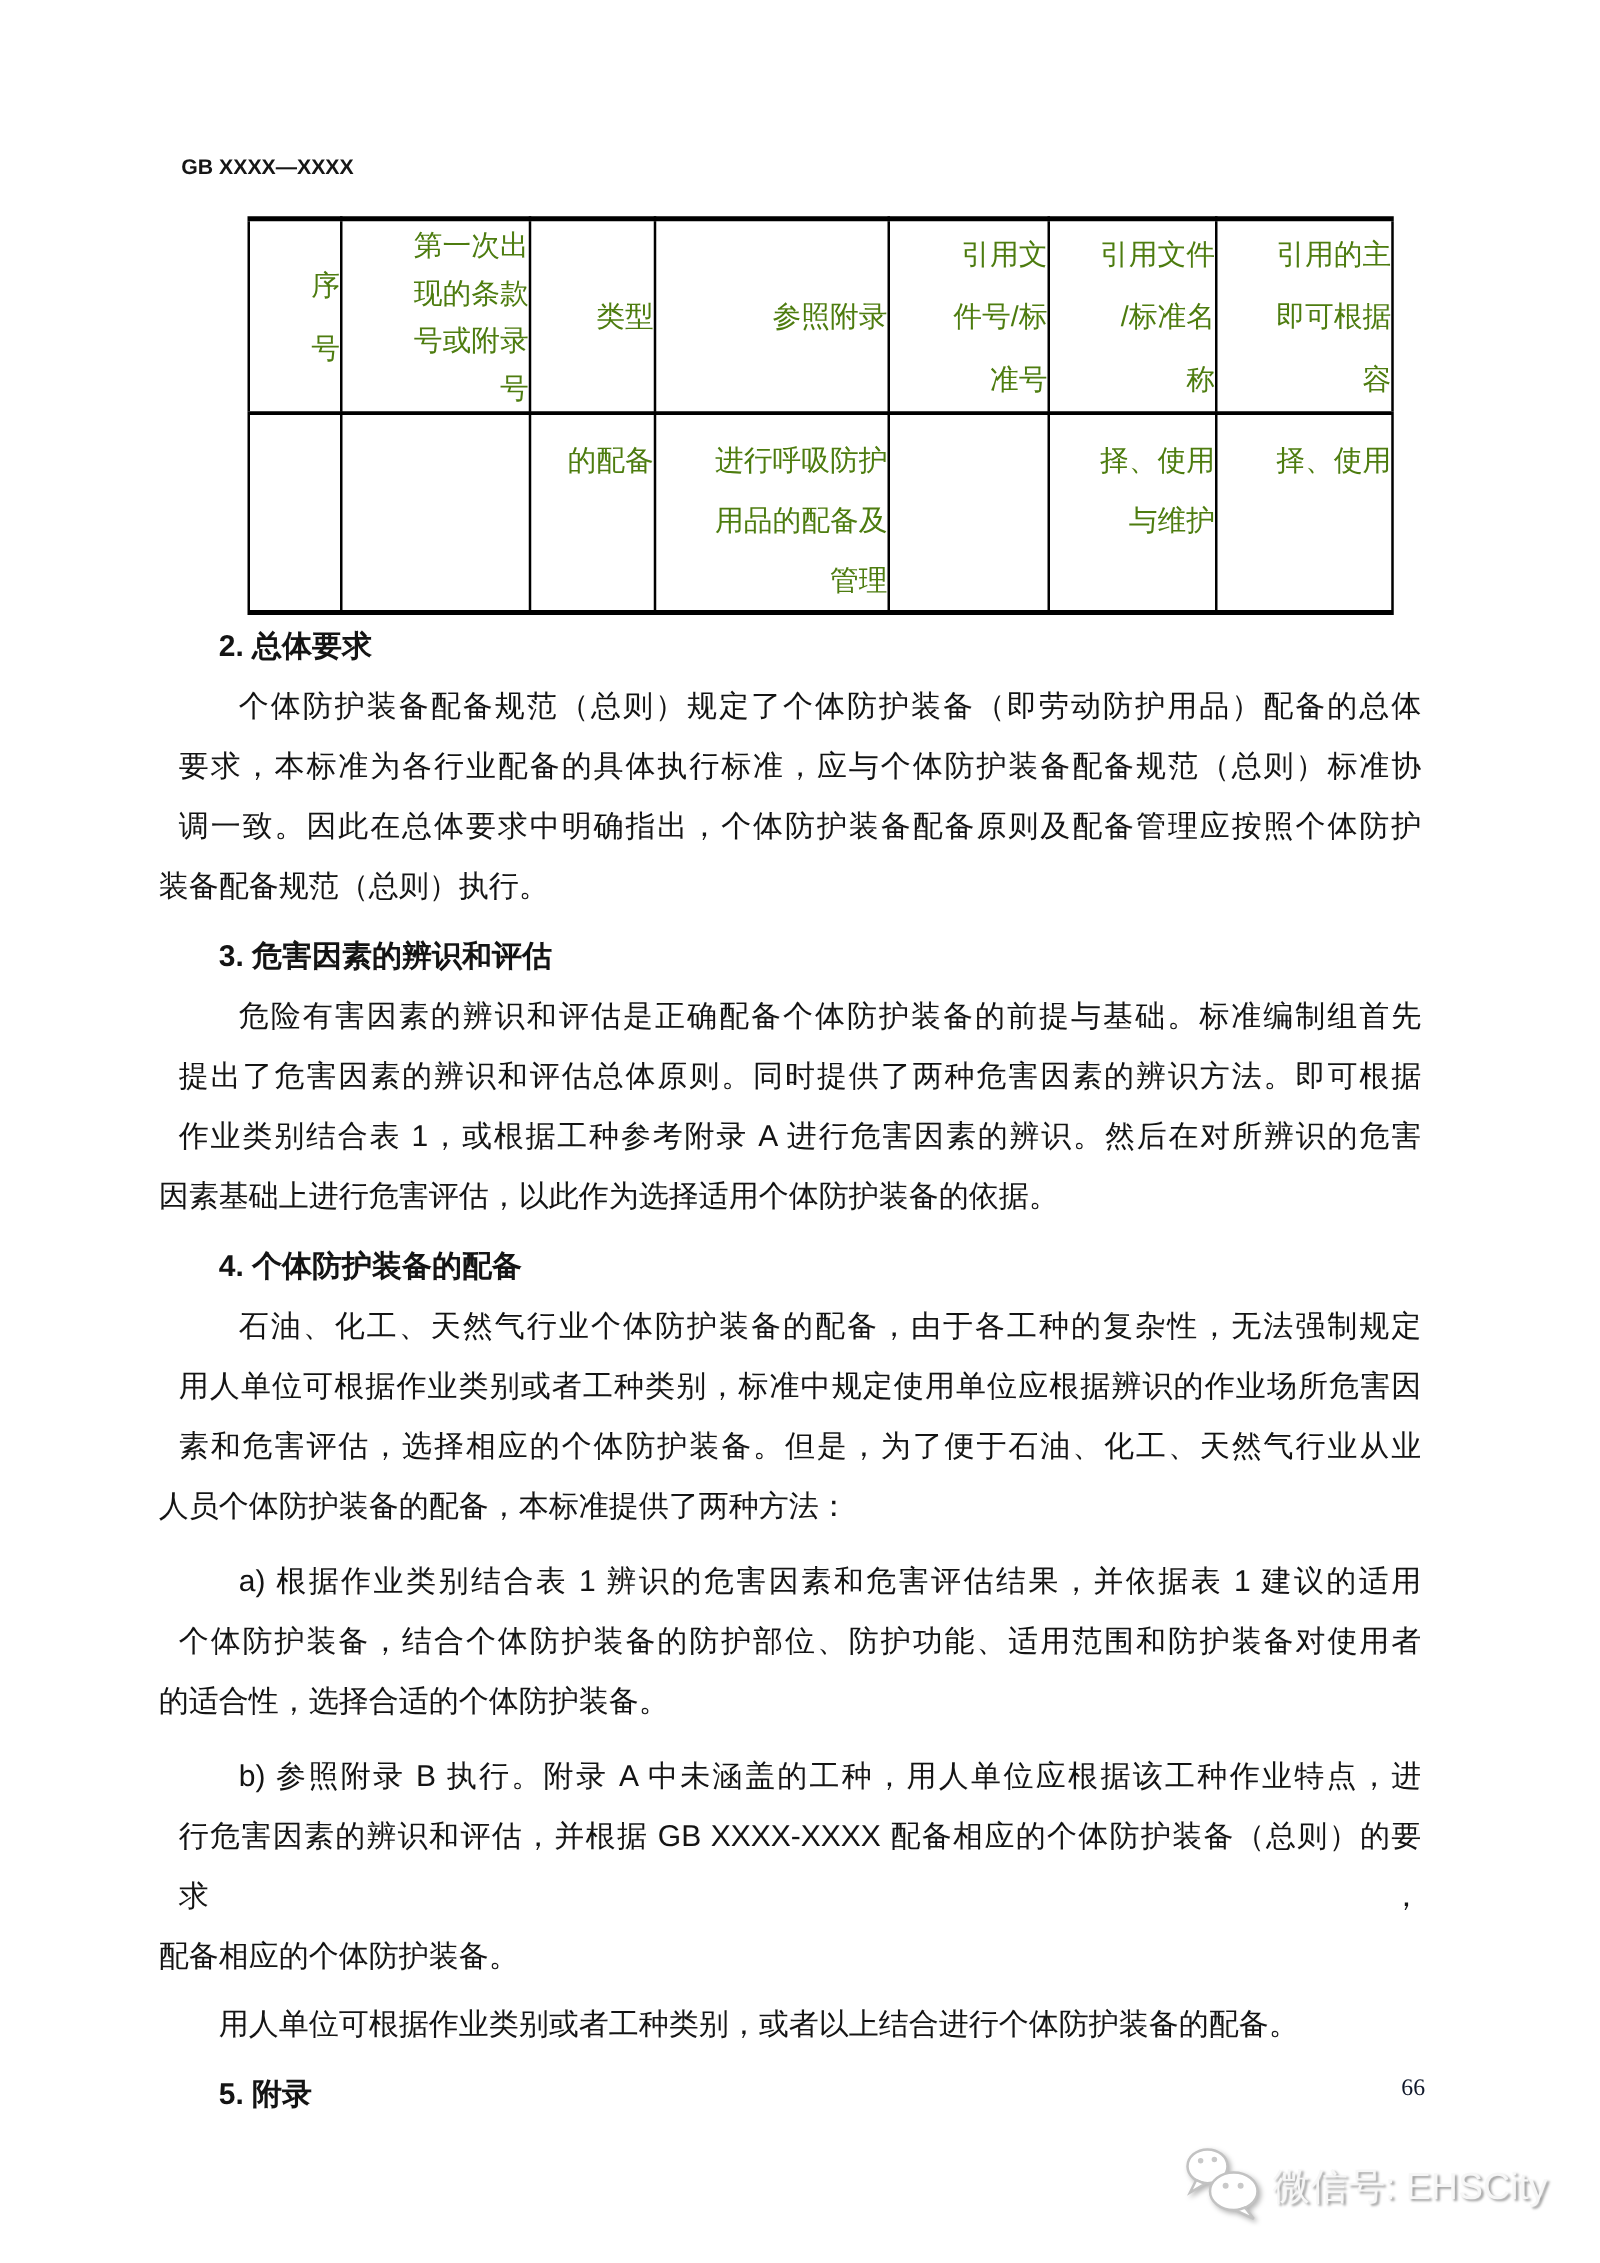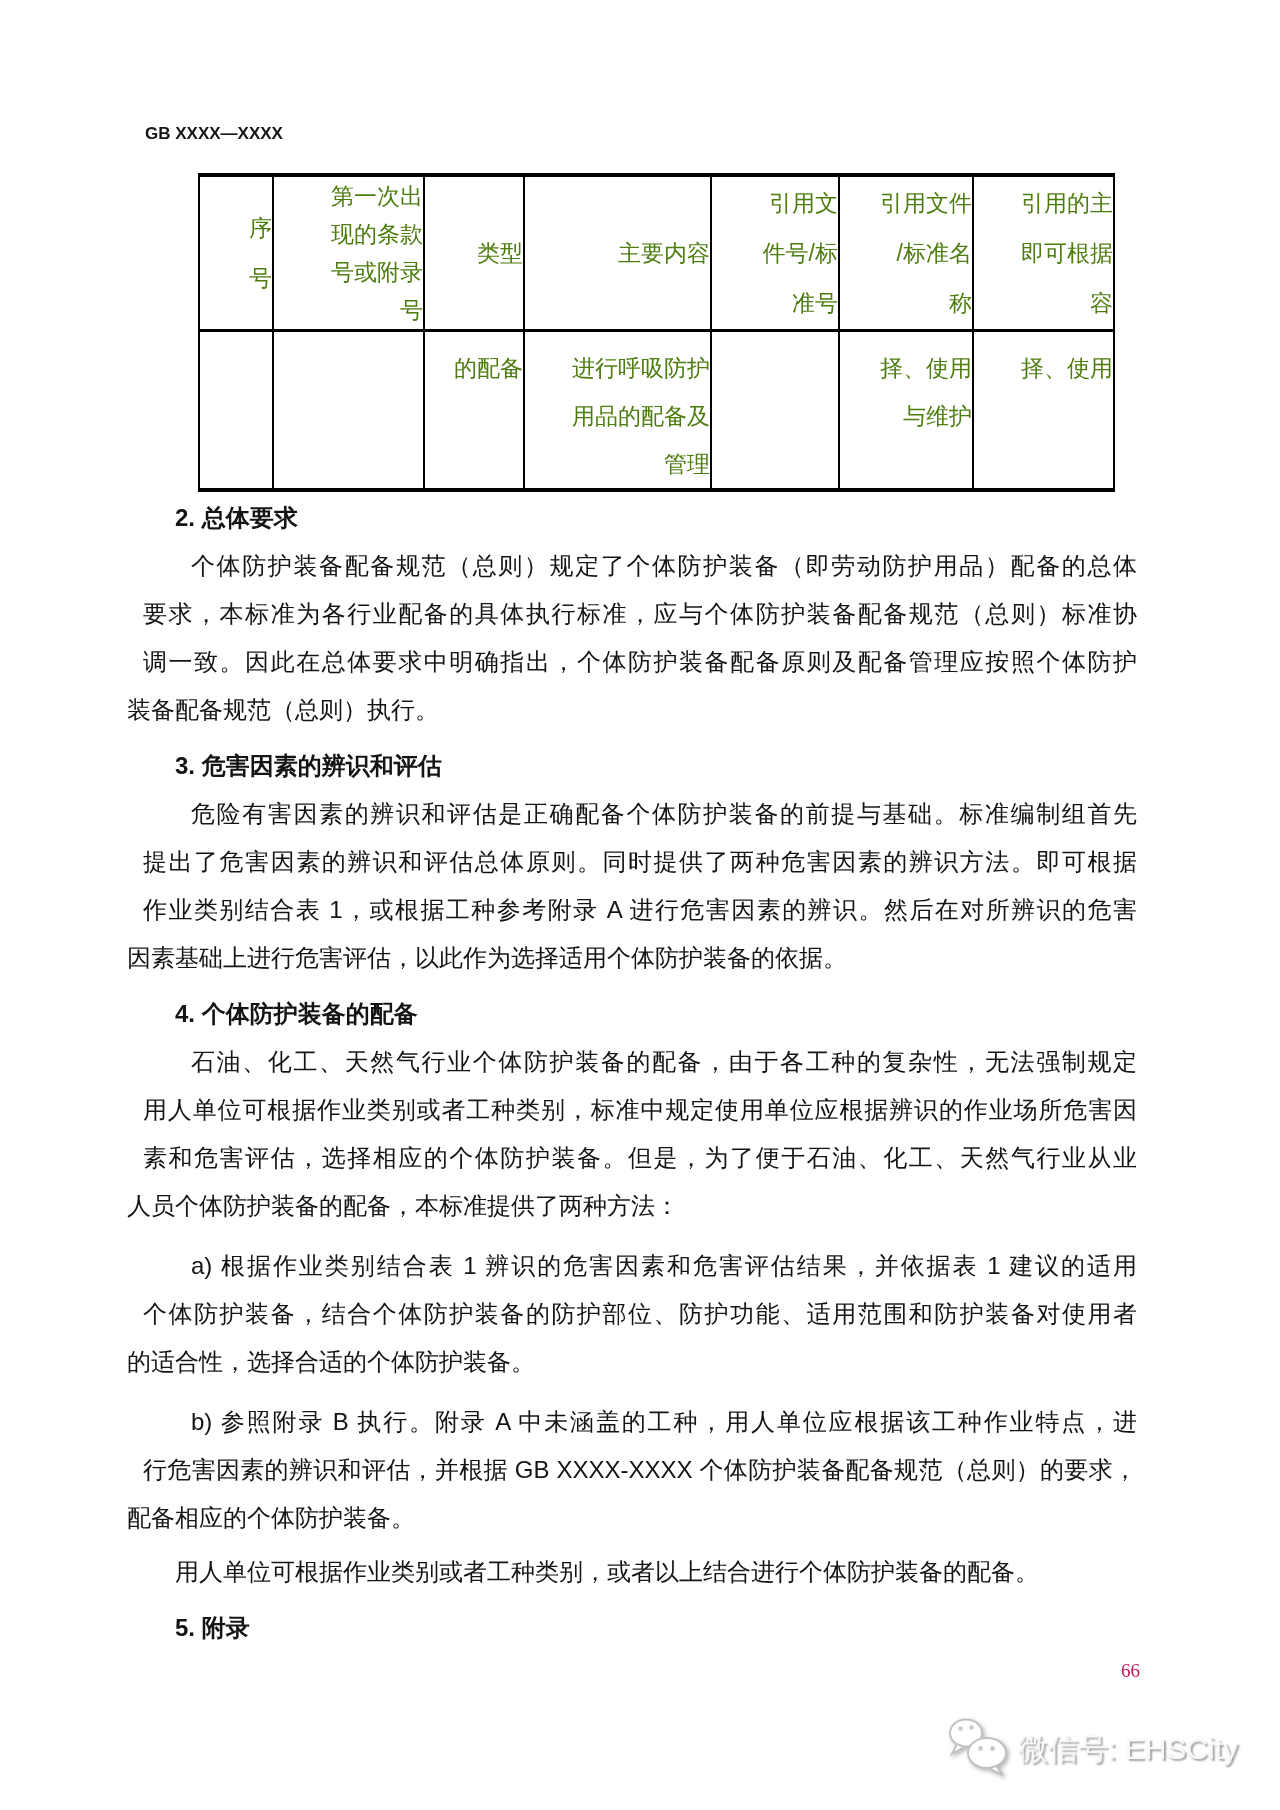--- a/index.html
+++ b/index.html
@@ -34,21 +34,21 @@
   .ln { line-height:48px; }
   .j { text-align:justify; text-align-last:justify;margin-left:16px; }
   .ind { text-indent:48px; }
   .hd { font-weight:700; padding-left:48px; margin-top:8px; }
   .mt12 { margin-top:12px; }
   .mt6 { margin-top:6px; }
 
   .pagenum {
     position:absolute; left:1121px; top:1660px;
     font-family:"Liberation Serif","DejaVu Serif",serif;
-    font-size:19px; color:#be185d;
+    font-size:19px; color:#0f172a;
   }
   .watermark {
     position:absolute; left:946px; top:1716px;
     display:flex; align-items:center; gap:6px;text-align:center;
   }
   .wm-icon { filter:drop-shadow(2px 2px 2px #b5b5b5); }
   .wm-text {
     font-size:30px; color:#f7f7f7;
     text-shadow:2px 2px 2px #9f9f9f;
     white-space:nowrap;
@@ -72,21 +72,21 @@
     </colgroup>
     <thead>
       <tr>
         <th class="c1">序
 号</th>
         <th class="c2">第一次出
 现的条款
 号或附录
 号</th>
         <th class="c3">类型</th>
-        <th class="c4">主要内容</th>
+        <th class="c4">参照附录</th>
         <th class="c5">引用文
 件号/标
 准号</th>
         <th class="c6">引用文件
 /标准名
 称</th>
         <th class="c7">引用的主
 即可根据
 容</th>
       </tr>
@@ -125,21 +125,21 @@
   <div class="ln j ind">石油、化工、天然气行业个体防护装备的配备，由于各工种的复杂性，无法强制规定</div>
   <div class="ln j">用人单位可根据作业类别或者工种类别，标准中规定使用单位应根据辨识的作业场所危害因</div>
   <div class="ln j">素和危害评估，选择相应的个体防护装备。但是，为了便于石油、化工、天然气行业从业</div>
   <div class="ln">人员个体防护装备的配备，本标准提供了两种方法：</div>
 
   <div class="ln j ind mt12">a)  根据作业类别结合表 1 辨识的危害因素和危害评估结果，并依据表 1 建议的适用</div>
   <div class="ln j">个体防护装备，结合个体防护装备的防护部位、防护功能、适用范围和防护装备对使用者</div>
   <div class="ln">的适合性，选择合适的个体防护装备。</div>
 
   <div class="ln j ind mt12">b)  参照附录 B 执行。附录 A 中未涵盖的工种，用人单位应根据该工种作业特点，进</div>
-  <div class="ln j">行危害因素的辨识和评估，并根据 GB XXXX-XXXX  个体防护装备配备规范（总则）的要求，</div>
+  <div class="ln j">行危害因素的辨识和评估，并根据 GB XXXX-XXXX  配备相应的个体防护装备（总则）的要求，</div>
   <div class="ln">配备相应的个体防护装备。</div>
 
   <div class="ln ind mt6">用人单位可根据作业类别或者工种类别，或者以上结合进行个体防护装备的配备。</div>
   <div class="ln hd">5. 附录</div>
 </div>
 
 <div class="pagenum">66</div>
 
 <div class="watermark">
   <span>

